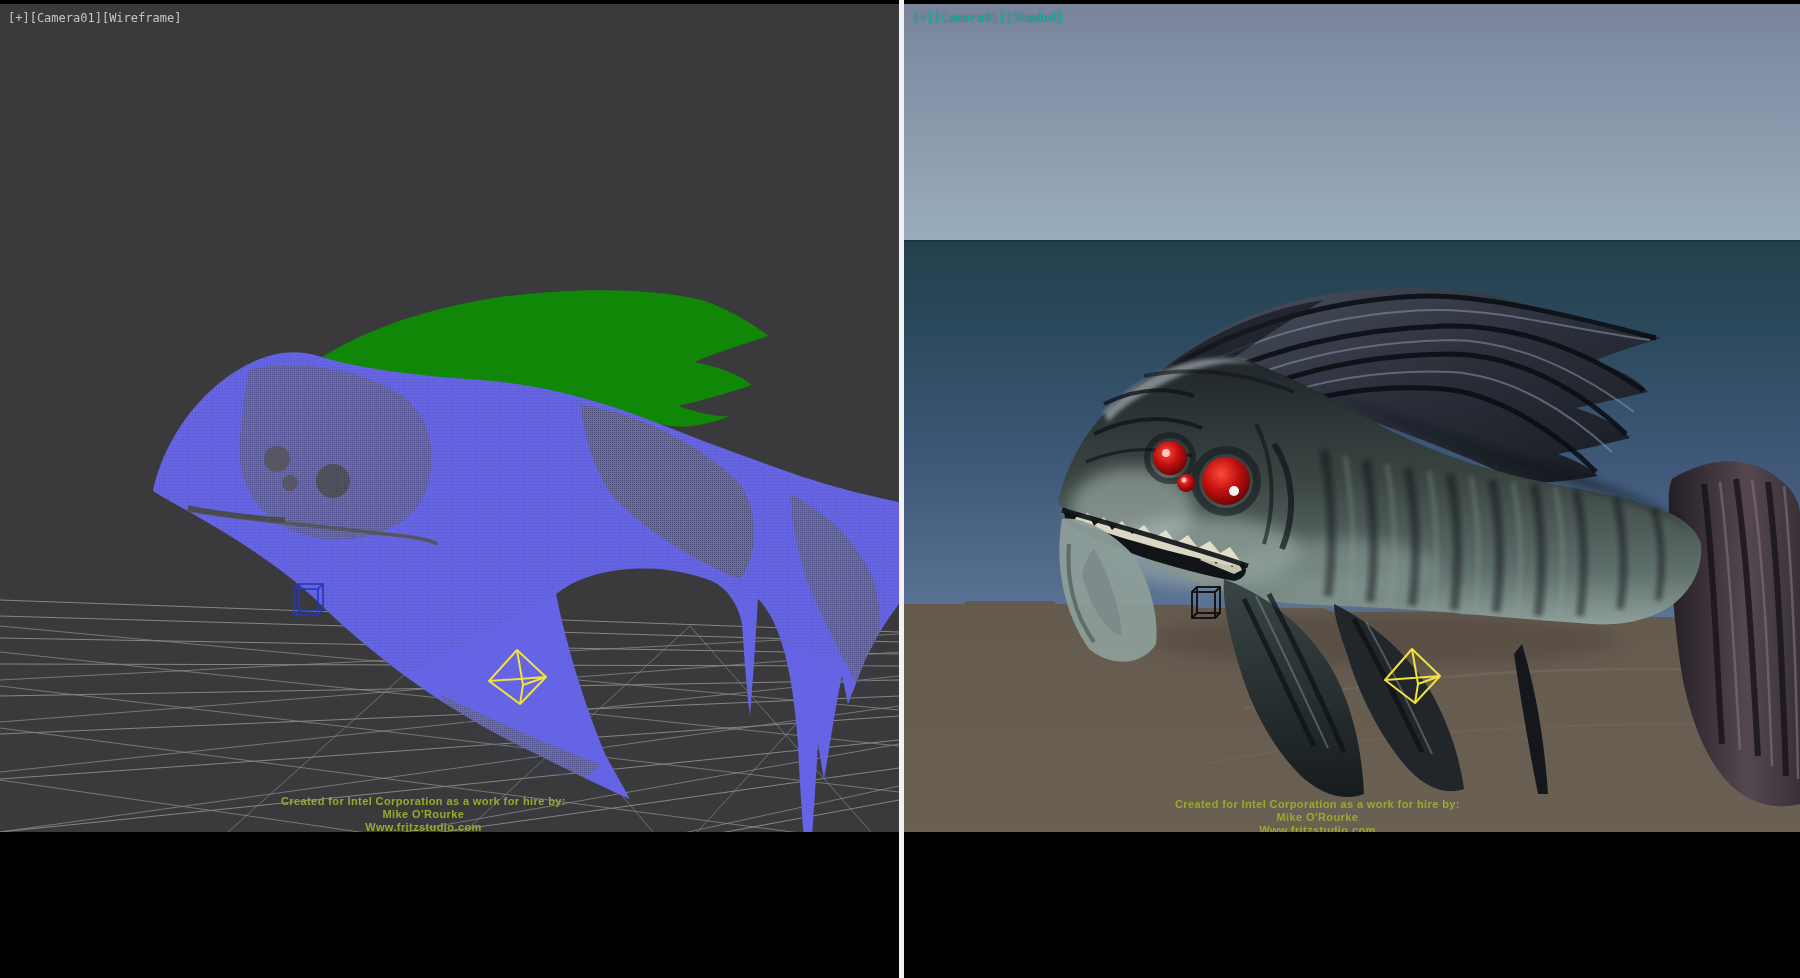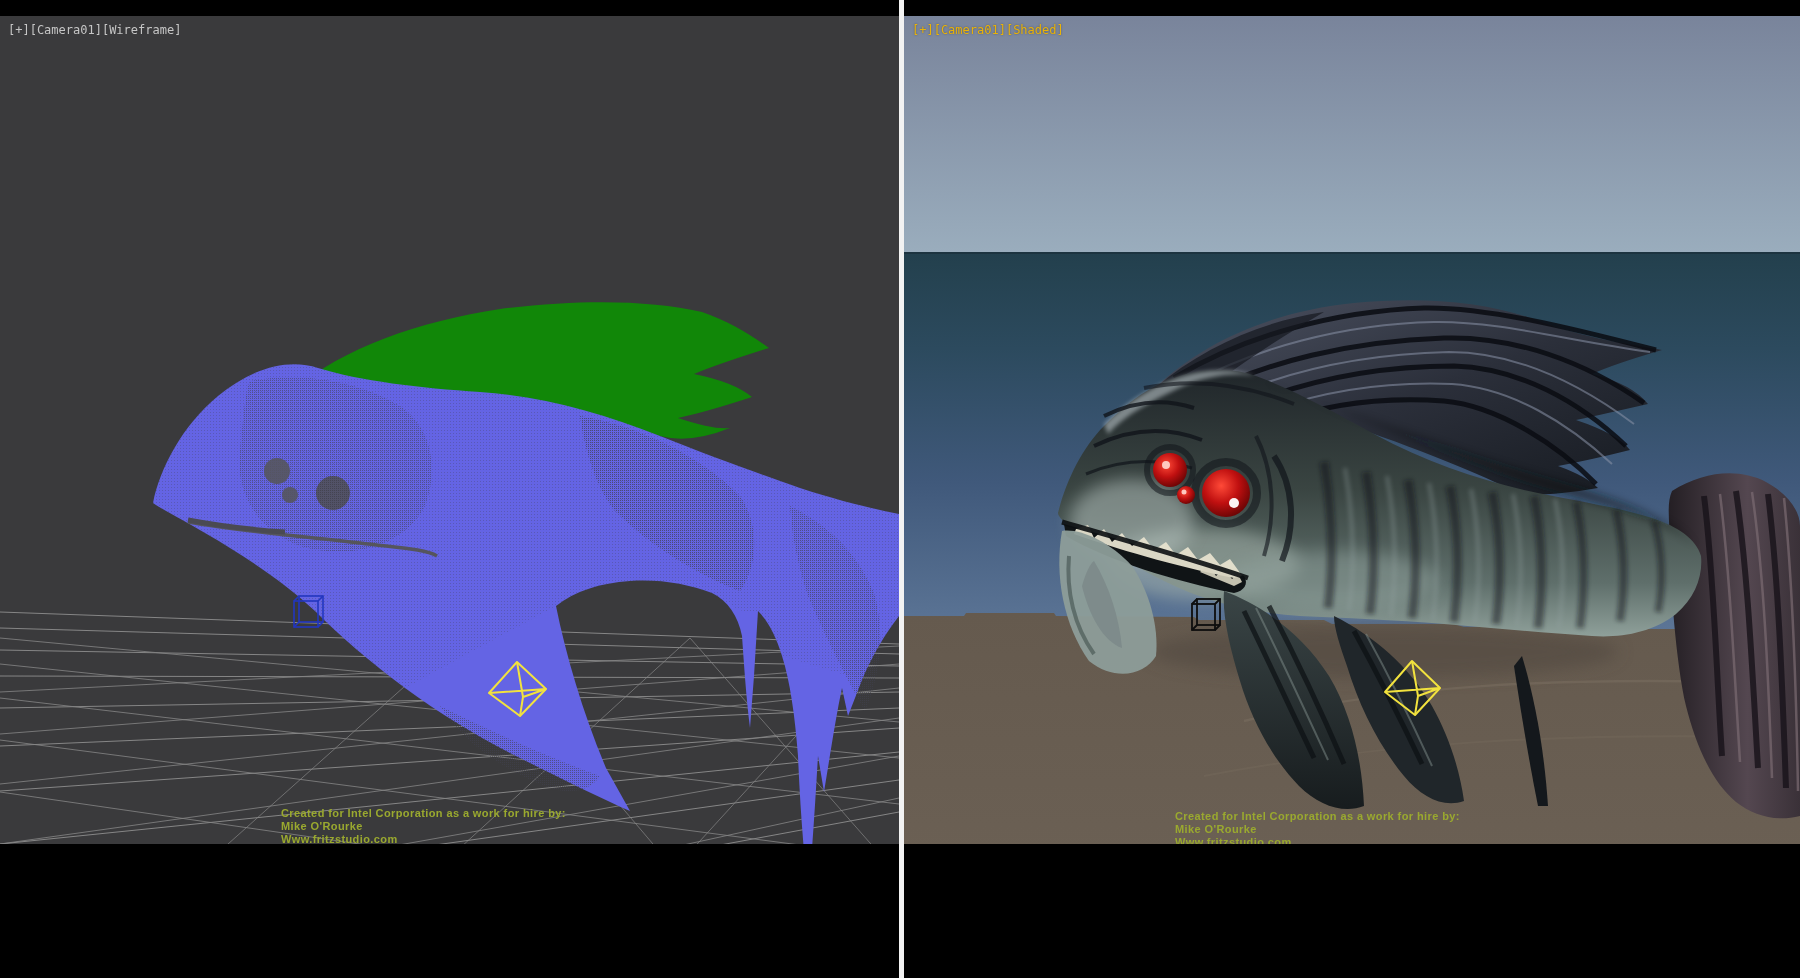--- a/index.html
+++ b/index.html
@@ -1,24 +1,24 @@
 <!DOCTYPE html>
 <html><head>
 <meta charset="utf-8">
 <style>
   html,body{margin:0;padding:0;background:#000;}
   #app{position:relative;width:1800px;height:978px;overflow:hidden;font-family:"Liberation Sans",sans-serif;}
-  .viewport{position:absolute;top:16px;height:828px;overflow:hidden;}
+  .viewport{position:absolute;top:4px;height:828px;overflow:hidden;text-align:center;}
   .vp-left{left:0;width:899px;background:#3a3a3c;}
   .vp-right{left:904px;width:896px;background:#23404d;}
   .divider{position:absolute;left:899px;top:0;width:5px;height:978px;background:#f2f2f2;}
   .scene{position:absolute;left:0;top:0;}
   .vp-label{position:absolute;top:7px;left:8px;font:12px "DejaVu Sans Mono",monospace;white-space:pre;cursor:default;}
   .vp-left .vp-label{color:#c6c6c6;}
-  .vp-right .vp-label{color:#eab308;text-shadow:0 0 2px rgba(40,50,70,.6);}
+  .vp-right .vp-label{color:#14b8a6;text-shadow:0 0 2px rgba(40,50,70,.6);}
   .attribution{position:absolute;font:bold 11px "Liberation Sans",sans-serif;color:#9aa92f;line-height:13px;letter-spacing:.4px;}
   .vp-left .attribution{left:281px;top:791px;}
   .vp-right .attribution{left:271px;top:794px;}
   .axis-gizmo{position:absolute;left:5px;top:903px;width:66px;height:62px;}
   .axis-label{position:absolute;font:bold 12px "DejaVu Sans Mono",monospace;line-height:12px;}
   .ax-x{color:#b51616;left:7px;top:18px;}
   .ax-z{color:#2524c8;left:21px;top:-3px;}
   .ax-y{color:#12891b;left:44px;top:16px;}
   .vp-right .ax-x{color:#c40f0f;}
   .vp-right .ax-z{color:#1c1cd8;}

